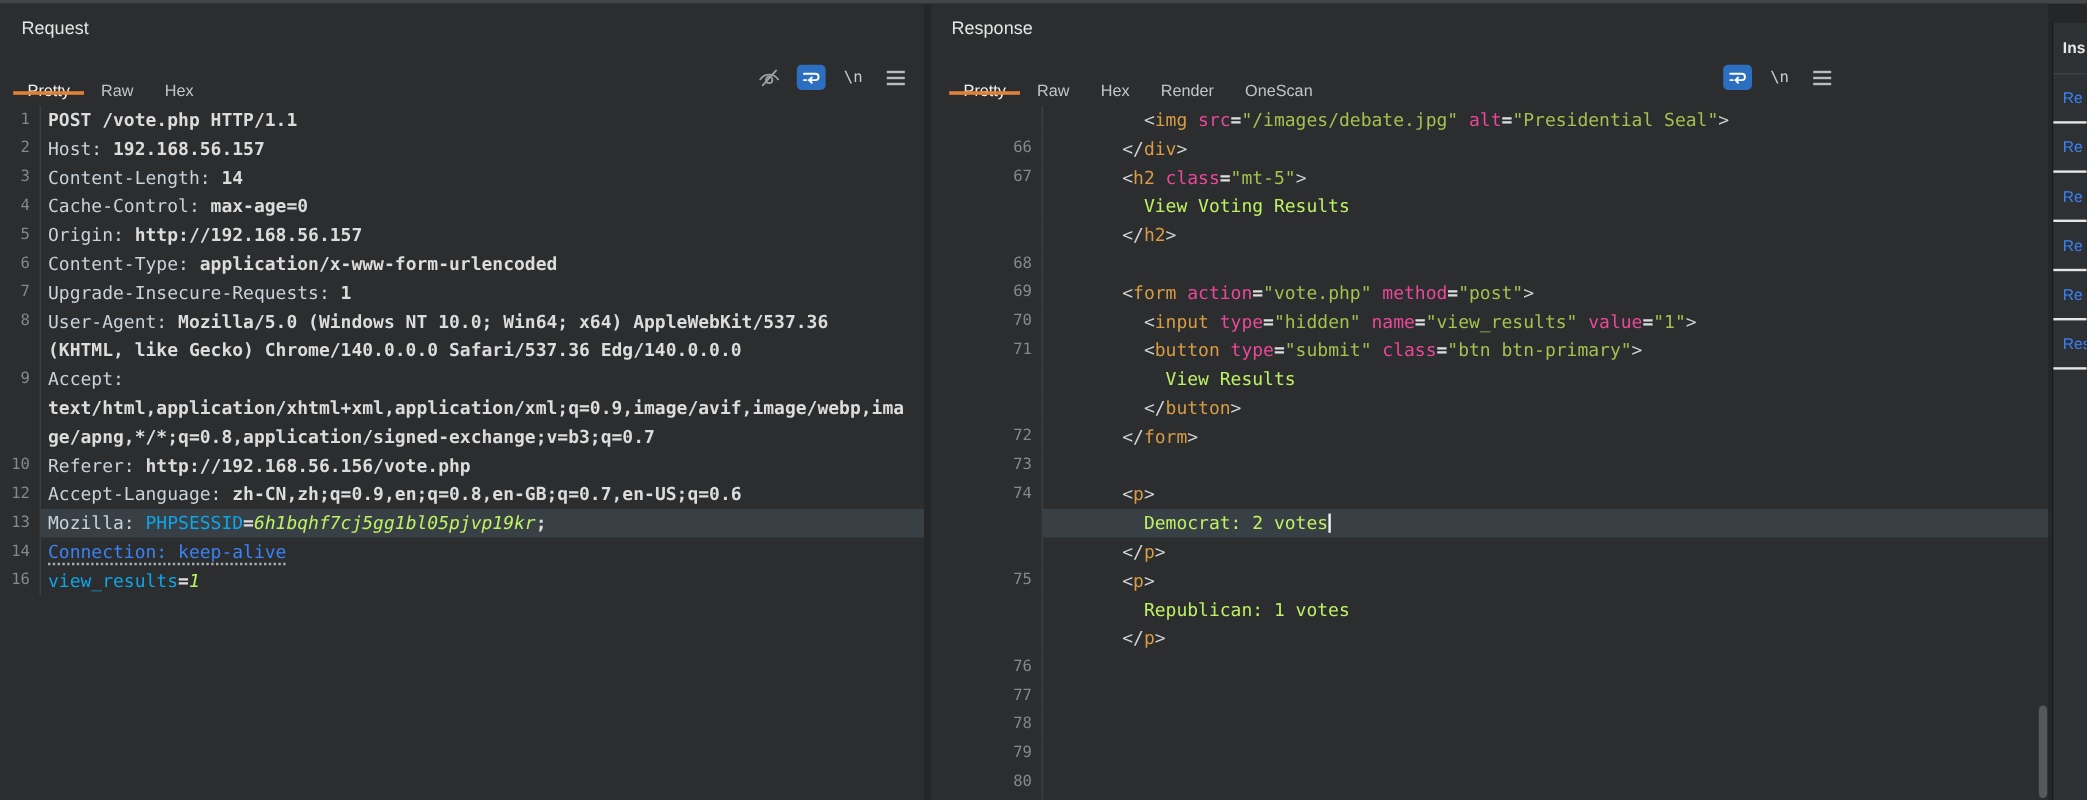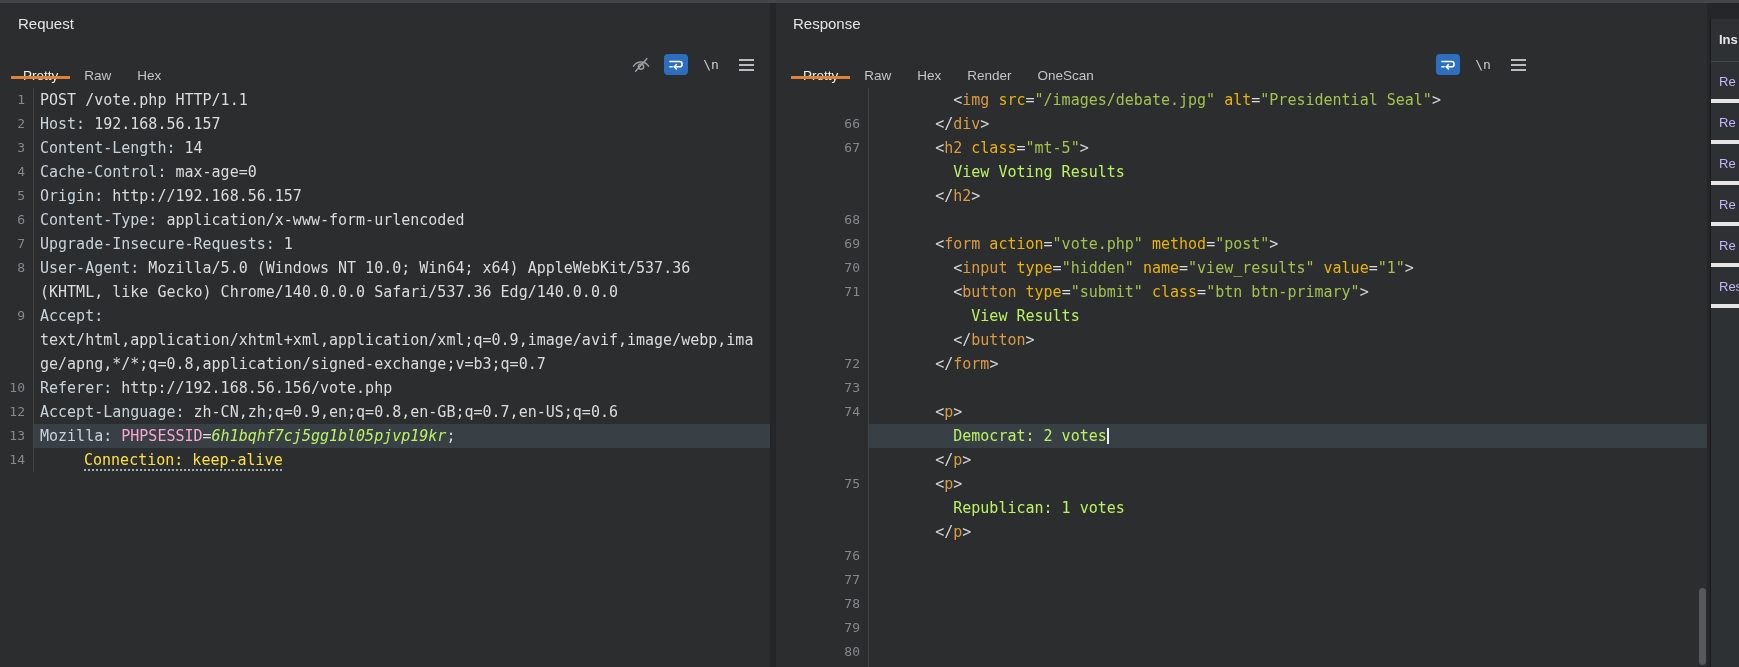--- a/index.html
+++ b/index.html
@@ -39,45 +39,45 @@
     overflow:hidden; font-family:"DejaVu Sans Mono", monospace; font-size:15px;
   }
   .row { display:flex; height:24px; line-height:24px; align-items:stretch; }
   .gut { flex:none; text-align:right; font-size:13px; color:#85898c; border-right:1px solid #404447; }
   #req-editor  .gut { width:34px; padding-right:8px; }
   #resp-editor .gut { width:93px; padding-right:8px; }
   .code { flex:1; white-space:pre; padding-left:6px; color:#dcdcdc; overflow:hidden; }
   #resp-editor .code { padding-left:12px; }
   .row.hl .code { background:#384045; }
 
-  .tok-v   { color:#dcdcdc; }
+  .tok-v   { color:#dcdcdc;font-weight:bold; }
   .tok-hn  { color:#c9d3dc; }
-  .tok-pb  { color:#f9a8d4; }
+  .tok-pb  { color:#0ea5e9; }
   .tok-g   { color:#bef264;font-style:italic; }
-  .tok-vu  { color:#fde047; text-decoration:underline; text-decoration-style:dotted;
-             text-decoration-thickness:2px; text-decoration-color:#a8adb0; text-underline-offset:4px;margin-left:44px; }
+  .tok-vu  { color:#3b82f6; text-decoration:underline; text-decoration-style:dotted;
+             text-decoration-thickness:2px; text-decoration-color:#a8adb0; text-underline-offset:4px; }
   .tok-br  { color:#d4d4d4; }
   .tok-tag { color:#d99c45; }
-  .tok-attr{ color:#eab308; }
+  .tok-attr{ color:#ec4899; }
   .tok-str { color:#a3c24f; }
   .tok-txt { color:#bef264; }
 
   .caret { display:inline-block; width:2px; height:16px; background:#f0f0f0; vertical-align:-3px; }
 
   
   #resp-scroll { position:absolute; right:0; top:82px; bottom:0; width:9px; }
   #resp-scroll .thumb { position:absolute; left:1px; width:7px; top:503px; bottom:2px; background:#56595c; border-radius:4px; }
 
   
   #inspector { position:absolute; left:1710px; top:19px; bottom:0; width:29px;
                background:#2e3133; border-left:1px solid #1a1b1c; overflow:hidden; }
   .insp-header { height:43px; border-bottom:1px solid #424649; padding:13px 0 0 8px;
                  font-size:13px; font-weight:bold; color:#e6e6e6; white-space:nowrap; }
-  .insp-row { height:41px; border-bottom:4px solid #e5e5e5; padding:12px 0 0 8px;
-              font-size:13px; color:#c4b5fd; white-space:nowrap; }
+  .insp-row { height:41px; border-bottom:2px solid #e5e5e5; padding:12px 0 0 8px;
+              font-size:13px; color:#3b82f6; white-space:nowrap; }
 
   
   #win-controls { position:absolute; left:1622px; top:8px; width:84px; height:20px;
                   display:flex; border-radius:3px; overflow:hidden; background:#4f5254; }
   .wc-btn { width:28px; display:flex; align-items:center; justify-content:center; gap:3px;
             border-right:1px solid #3b3d3f; }
   .wc-btn:last-child { border-right:none; }
   .wc-btn.blue { background:#2e72c5; }
   .wc-pause span { display:block; width:3px; height:10px; background:#fff; }
   .wc-rows { flex-direction:column; gap:3px; }
@@ -192,20 +192,24 @@
         <span class="code"><span class="tok-hn">Accept-Language:</span><span class="tok-v"> zh-CN,zh;q=0.9,en;q=0.8,en-GB;q=0.7,en-US;q=0.6</span></span>
       </div>
       <div class="row hl">
         <span class="gut">13</span>
         <span class="code"><span class="tok-hn">Mozilla:</span><span class="tok-pb"> PHPSESSID</span><span class="tok-v">=</span><span class="tok-g">6h1bqhf7cj5gg1bl05pjvp19kr</span><span class="tok-v">;</span></span>
       </div>
       <div class="row">
         <span class="gut">14</span>
         <span class="code"><span class="tok-vu">Connection: keep-alive</span></span>
       </div>
+      <div class="row">
+        <span class="gut">16</span>
+        <span class="code"><span class="tok-pb">view_results</span><span class="tok-v">=</span><span class="tok-g">1</span></span>
+      </div>
     </div>
 </section>
 
 <section class="panel" id="response-panel">
   <div class="panel-title">Response</div>
   <div class="tabbar" id="resp-tabs">
       <div class="tab active">Pretty</div>
       <div class="tab">Raw</div>
       <div class="tab">Hex</div>
       <div class="tab">Render</div>

